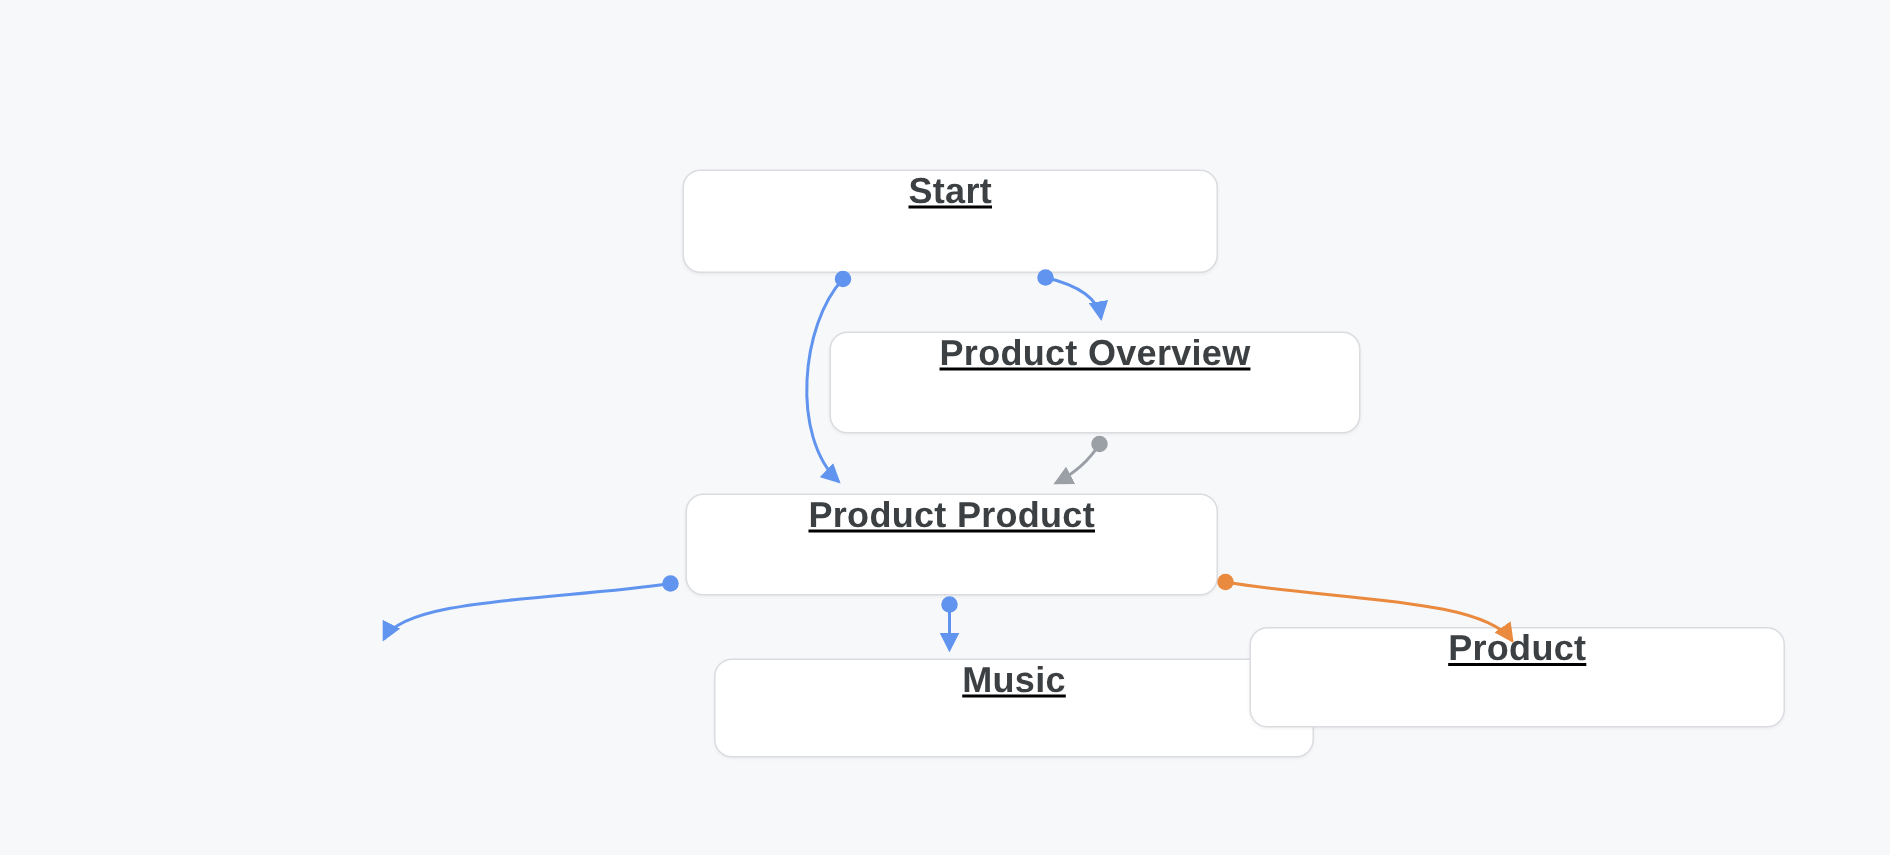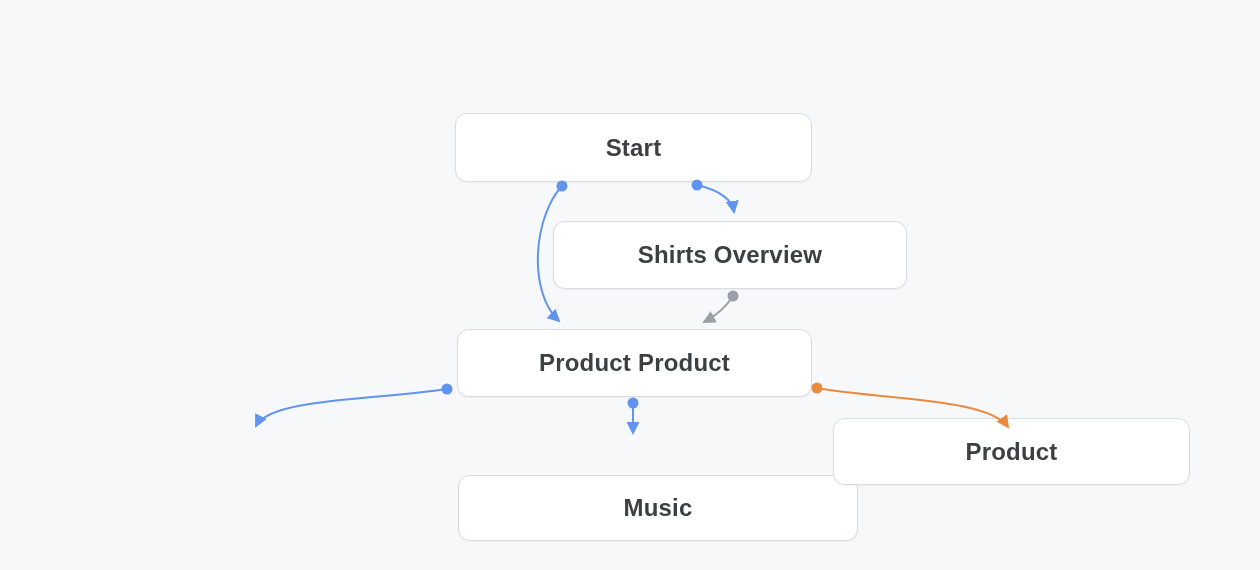--- a/index.html
+++ b/index.html
@@ -20,24 +20,25 @@
   .canvas{
     position:relative;
     width:1260px;height:570px;
     background:var(--background);
   }
   .node{
     position:absolute;
     background:var(--node-fill);
     border:1.5px solid var(--node-border);
     border-radius:12px;
-    display:flex;align-items:center;justify-content:center;
+    display:flex;align-items:flex-start;justify-content:center;
     box-shadow:0 1px 2px rgba(60,64,67,0.06);
     z-index:1;
     cursor:pointer;
+    text-decoration:underline;
   }
   .node-label{
     color:var(--text);
     font-size:24px;
     font-weight:600;
     letter-spacing:0.2px;
     user-select:none;
   }
   svg.edges{
     position:absolute;left:0;top:0;
@@ -101,29 +102,29 @@
       <path class="edge-path stroke-orange" d="M 817 388 C 885 400 988 398 1008 427" marker-end="url(#arrow-orange)"></path>
       <circle class="endpoint fill-orange" cx="817" cy="388" r="5.5"></circle>
     </g>
   </svg>
 
   <div class="node" style="left:455px;top:113px;width:357px;height:69px;">
     <span class="node-label">Start</span>
   </div>
 
   <div class="node" style="left:553px;top:221px;width:354px;height:68px;">
-    <span class="node-label">Shirts Overview</span>
+    <span class="node-label">Product Overview</span>
   </div>
 
   <div class="node" style="left:457px;top:329px;width:355px;height:68px;">
     <span class="node-label">Product Product</span>
   </div>
 
 
-  <div class="node" style="left:458px;top:439px;width:400px;height:66px;margin-top:36px;">
+  <div class="node" style="left:476px;top:439px;width:400px;height:66px;">
     <span class="node-label">Music</span>
   </div>
 
   <div class="node" style="left:833px;top:418px;width:357px;height:67px;">
     <span class="node-label">Product</span>
   </div>
 
 </div>
 
 </body></html>

